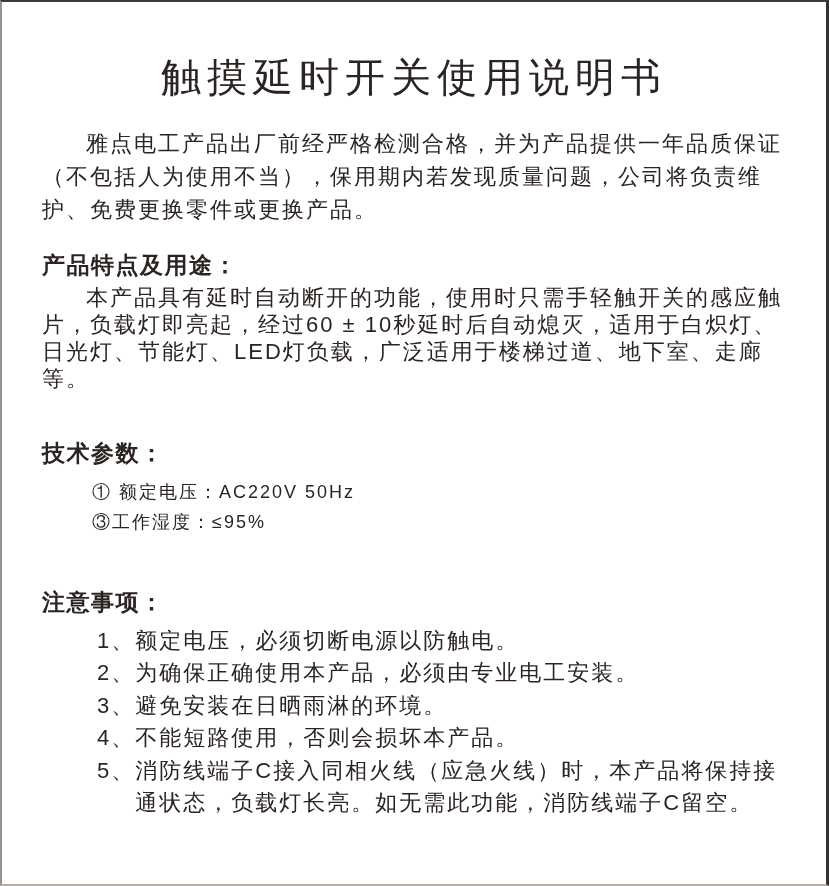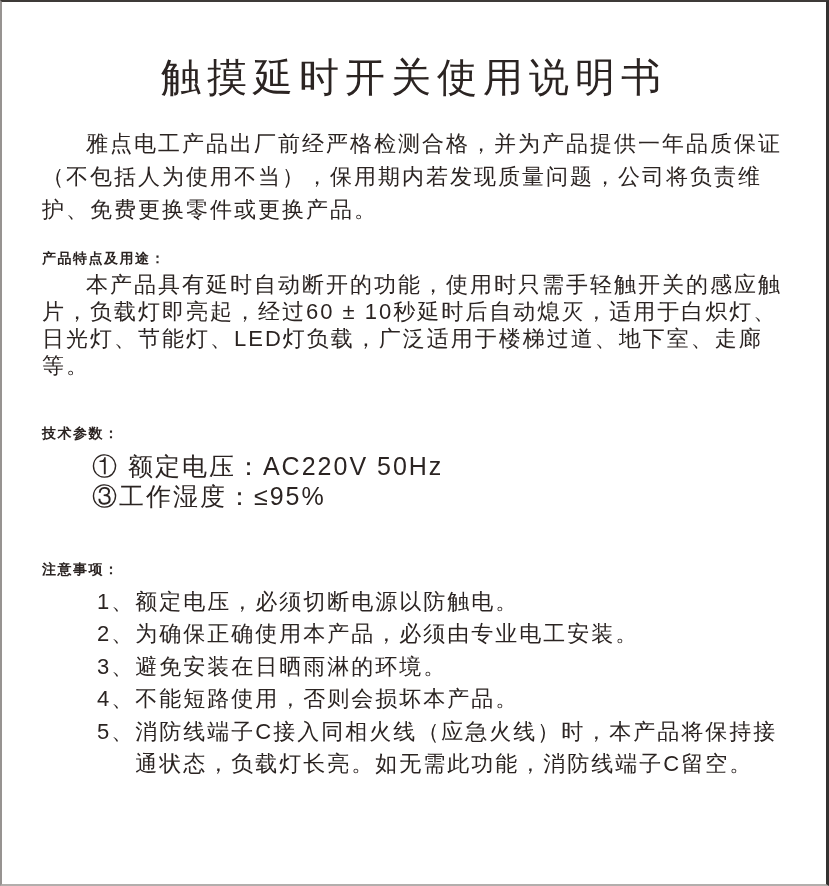--- a/index.html
+++ b/index.html
@@ -30,39 +30,39 @@
     white-space: nowrap;
   }
   .intro {
     font-size: 22px;
     line-height: 33px;
     letter-spacing: 2px;
     text-indent: 2em;
     margin: 22px 0 9px 0;
   }
   .sec-heading {
-    font-size: 14px;
+    font-size: 23px;
     font-weight: 700;
     letter-spacing: 1.5px;
     margin: 0;
   }
   .sec-features .sec-heading { margin-top: 24px; }
   .features-body {
     font-size: 22px;
     line-height: 27px;
     letter-spacing: 2px;
     text-indent: 2em;
     margin: 3px 0 0 0;
   }
   .sec-specs .sec-heading { margin-top: 46px; }
   .specs-list {
     list-style: none;
     margin: 8px 0 0 0;
     padding: 0 0 0 50px;
-    font-size: 25px;
+    font-size: 18px;
     line-height: 30px;
     letter-spacing: 2px;
   }
   .sec-notes .sec-heading { margin-top: 50px; }
   .notes-list {
     list-style: none;
     margin: 7px 0 0 0;
     padding: 0 0 0 55px;
     font-size: 22px;
     line-height: 32.4px;

